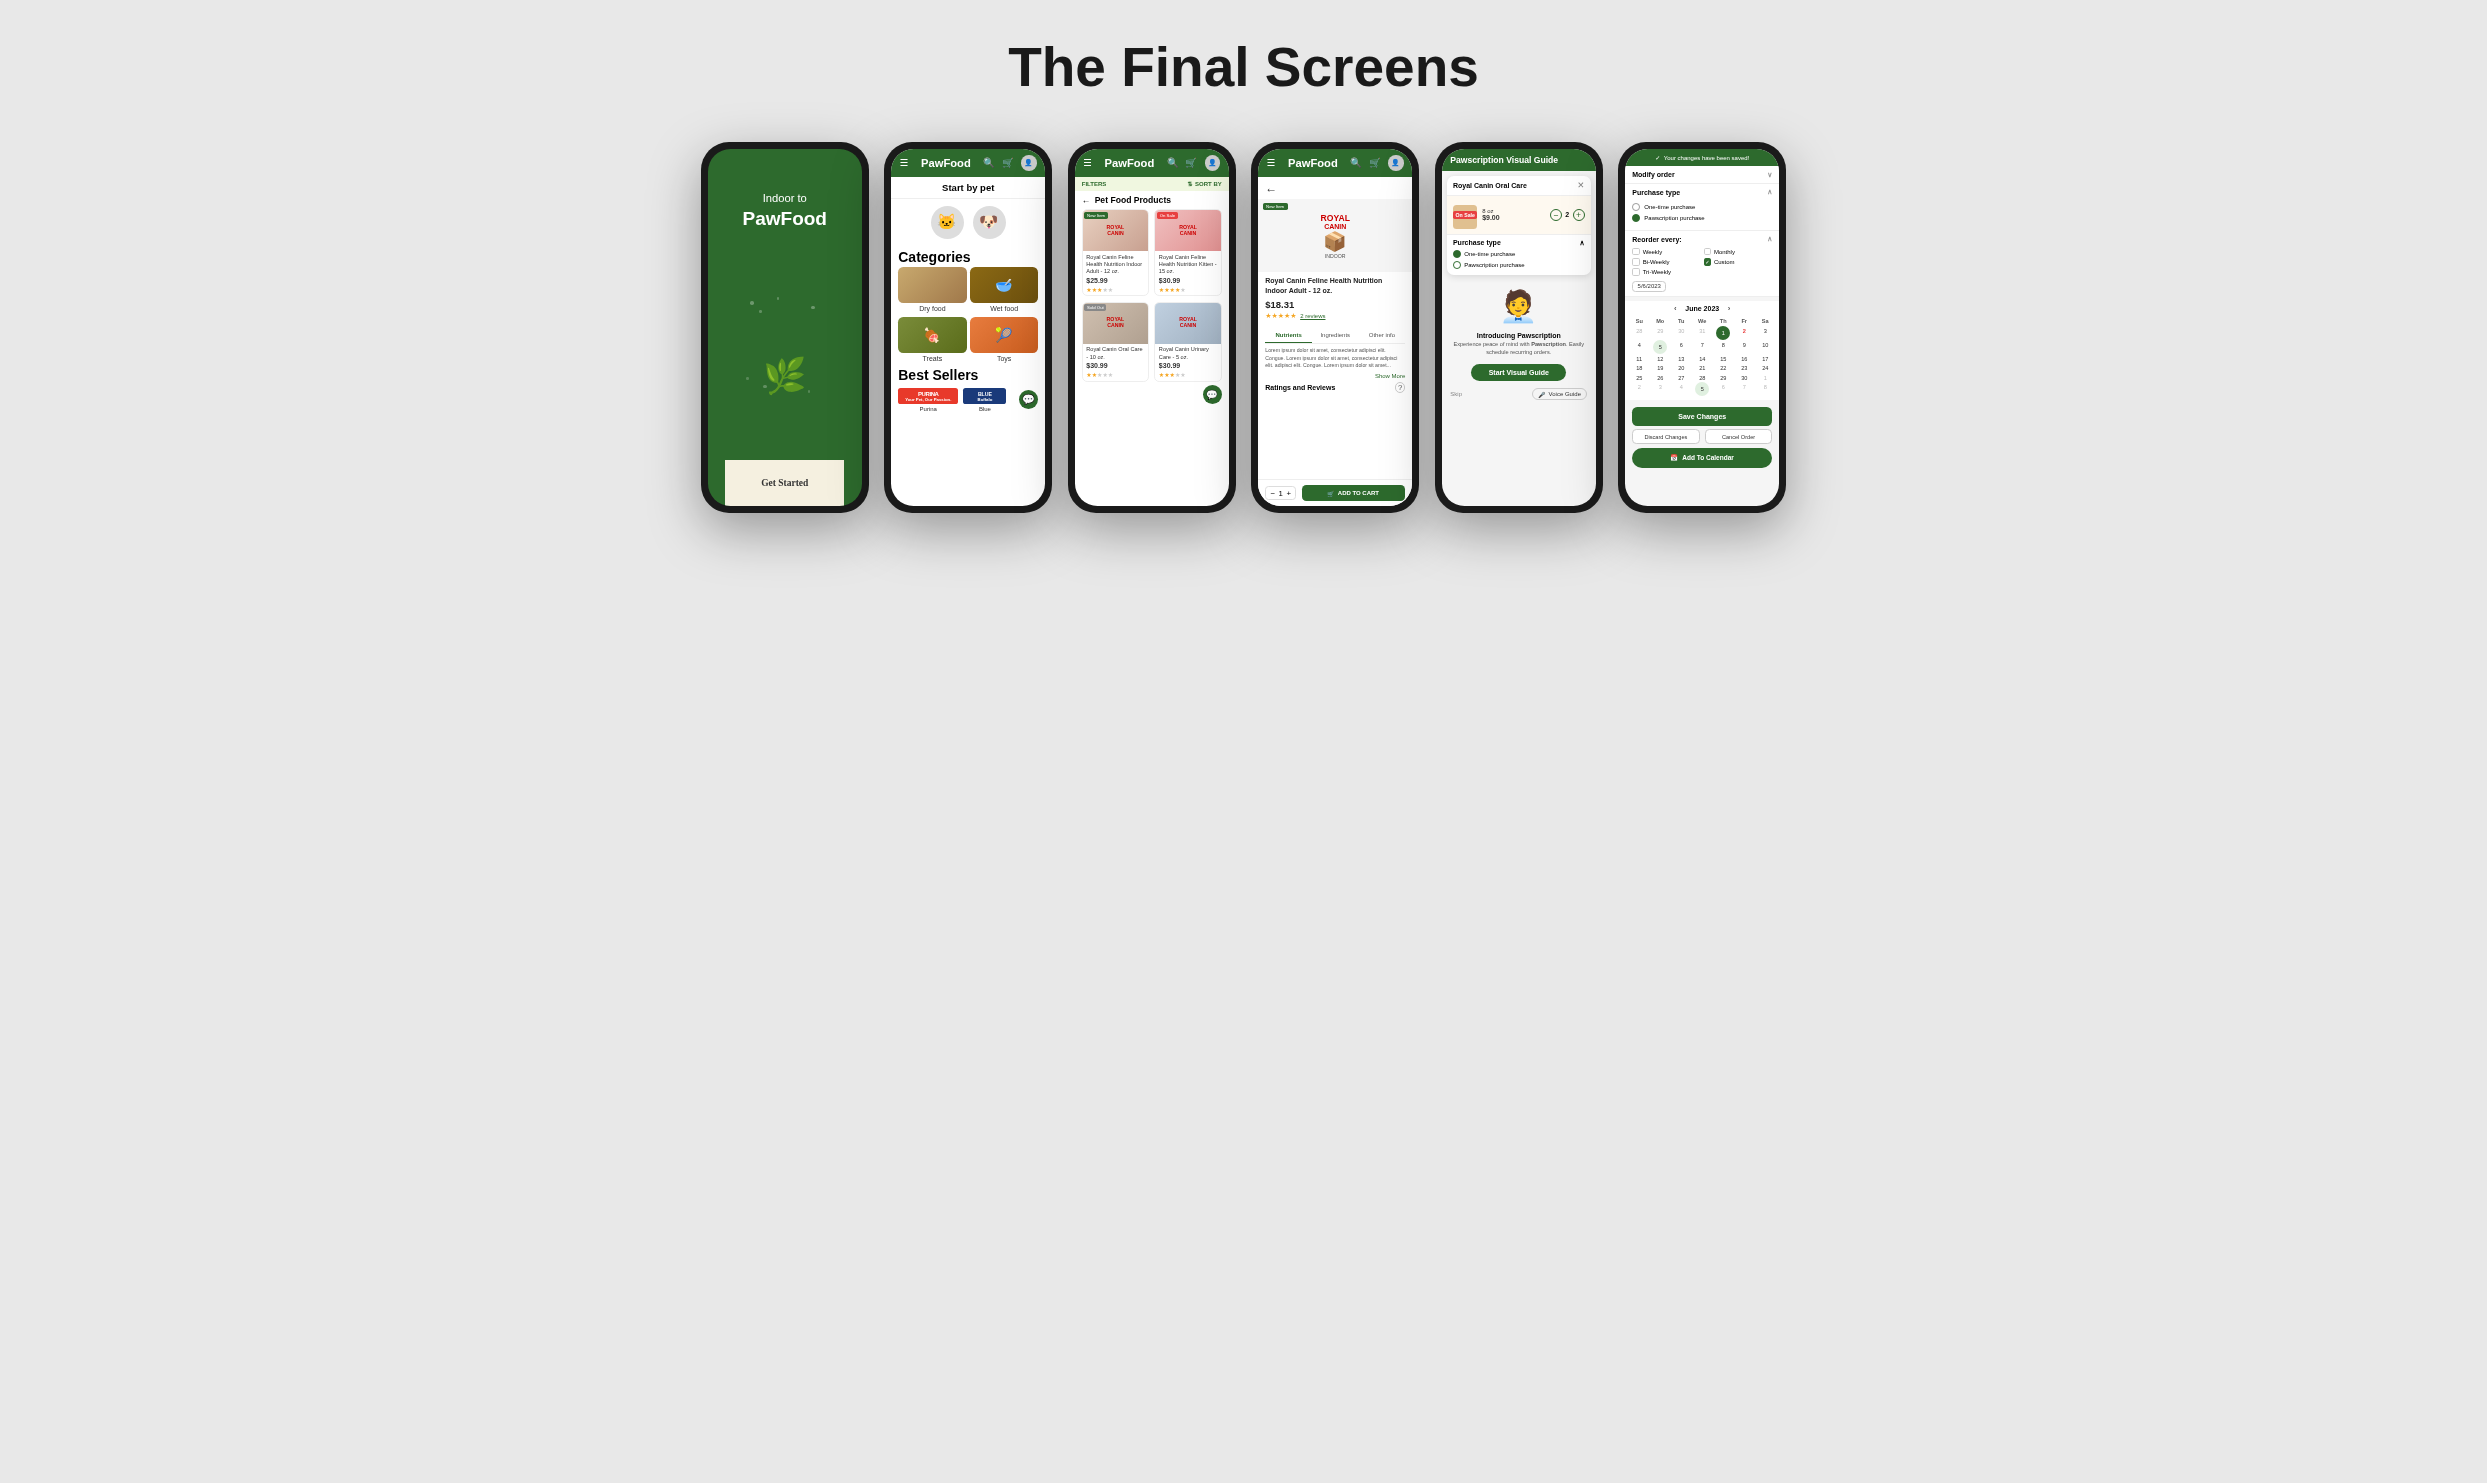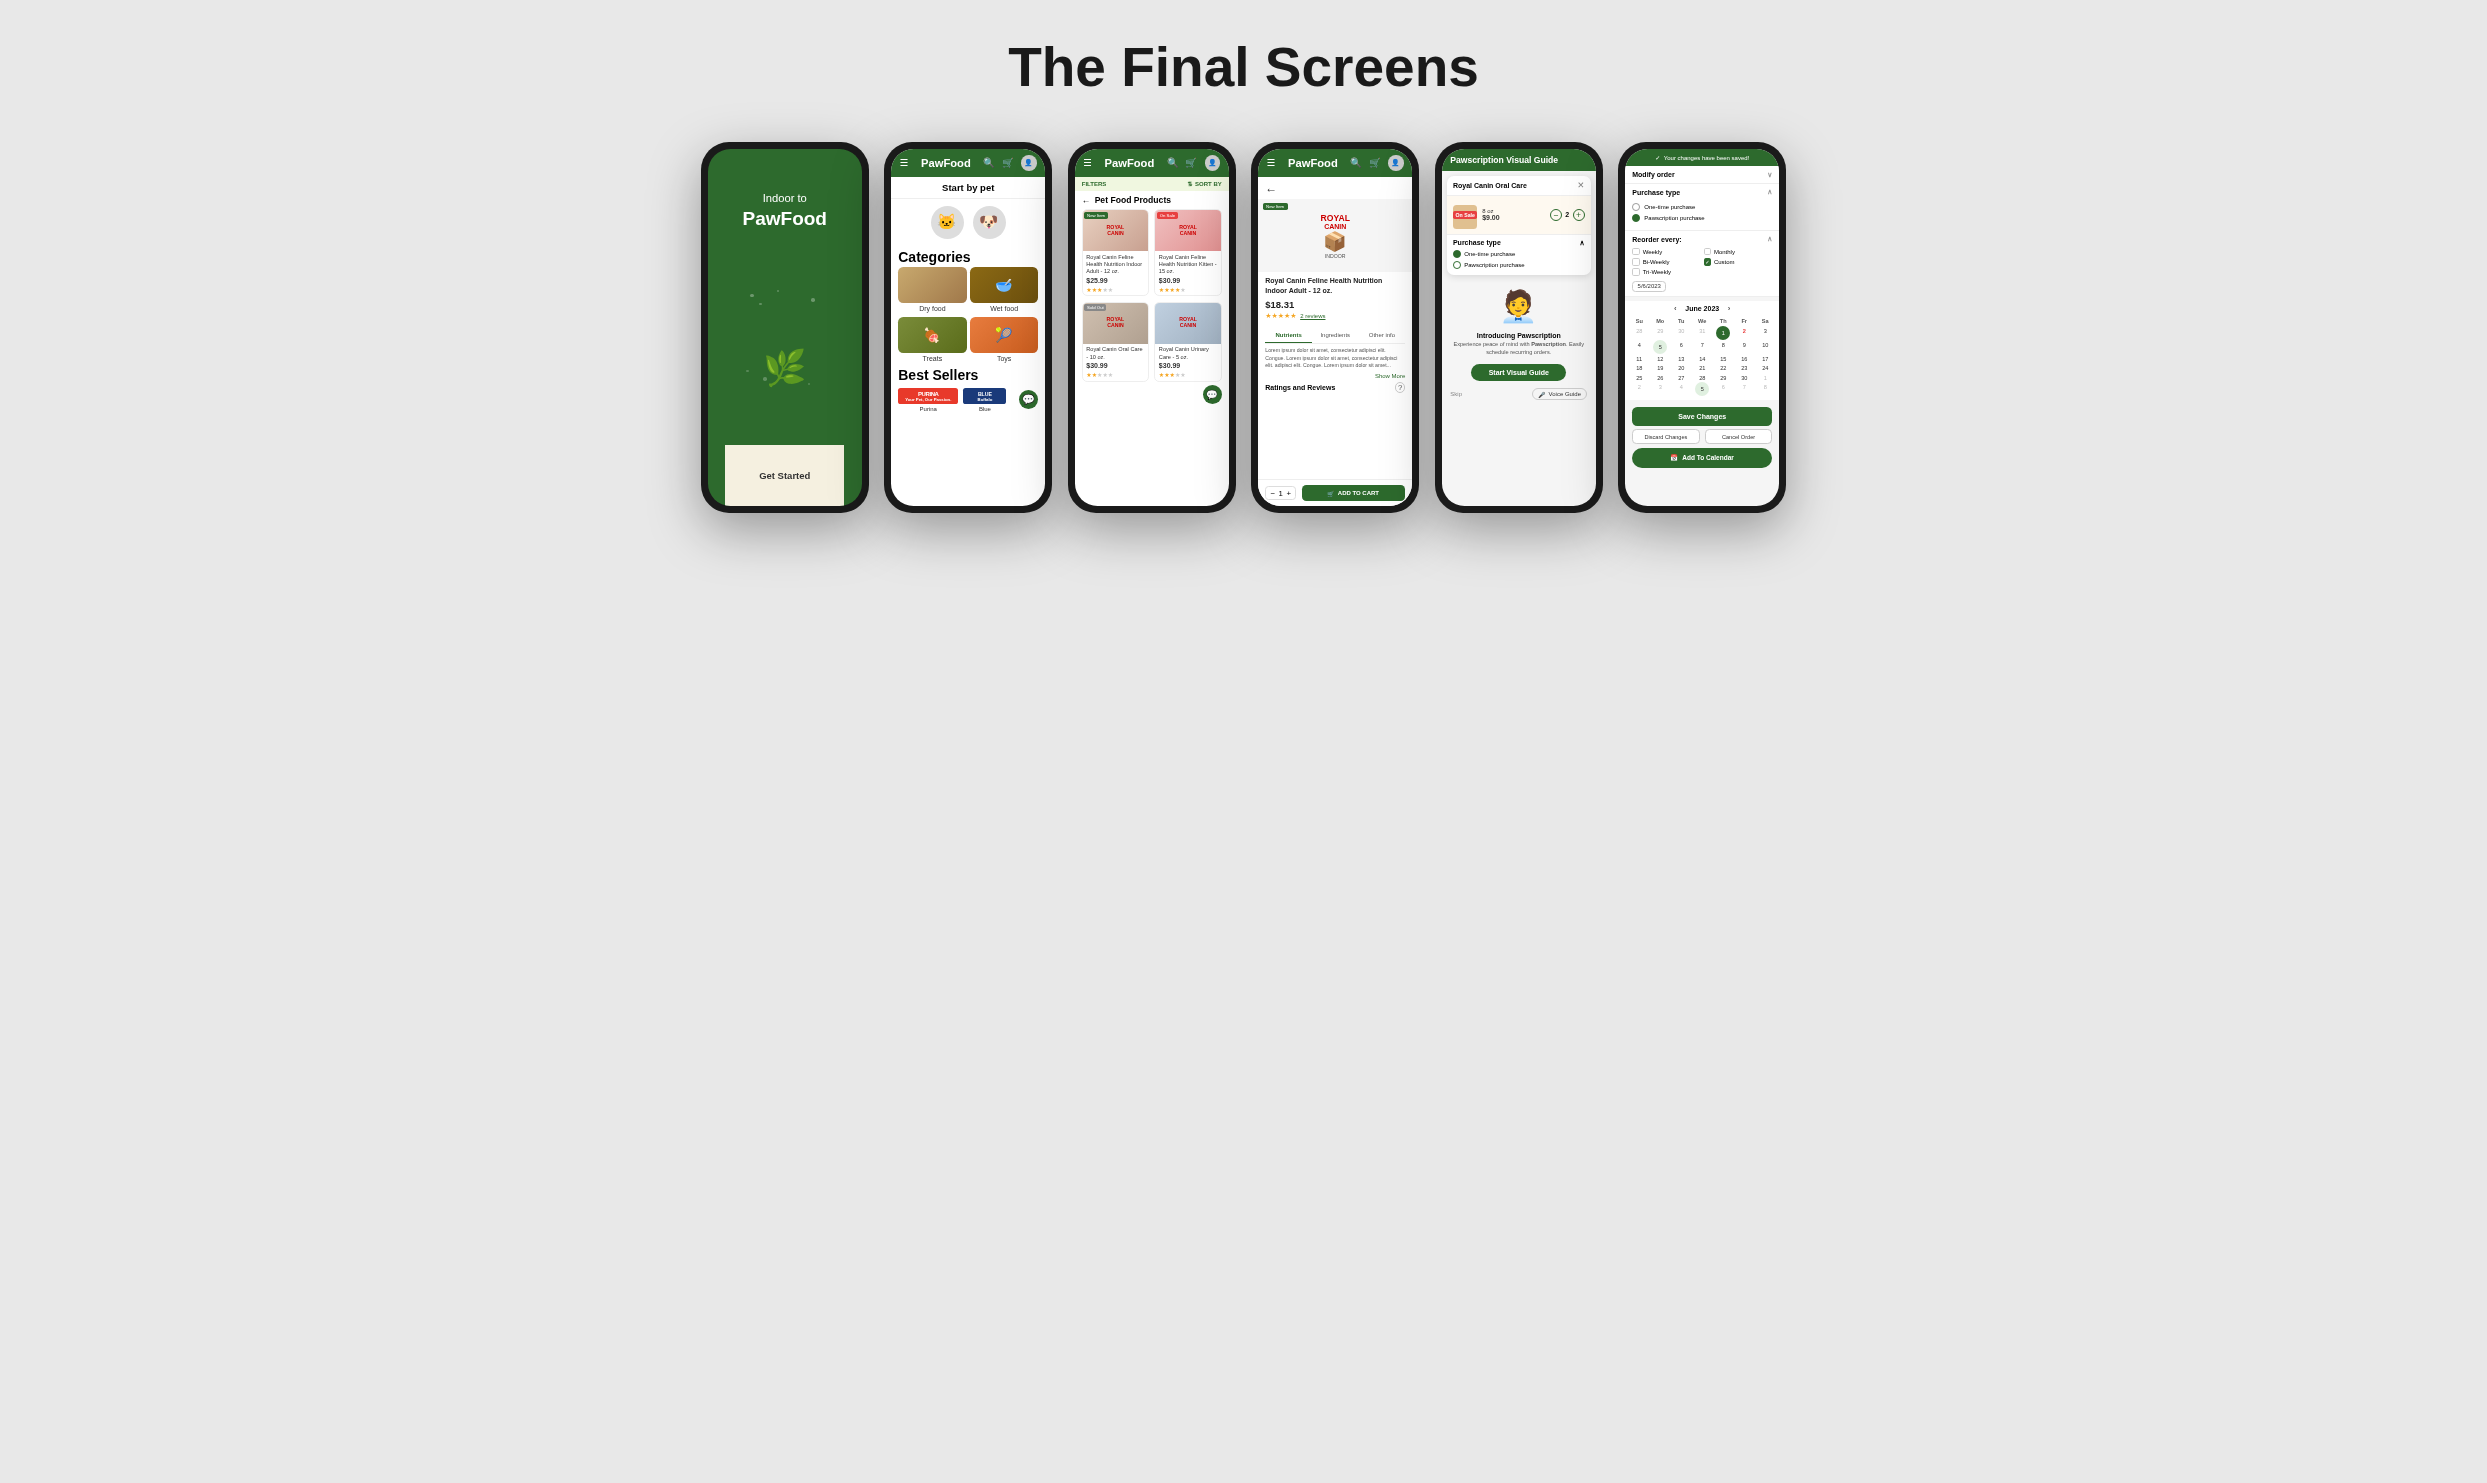--- a/index.html
+++ b/index.html
@@ -72,25 +72,26 @@
       display: flex;
       flex-direction: column;
       align-items: center;
       justify-content: center;
       flex: 1;
       gap: 5.2px;
     }
     .get-started-bar {
       background: #f5f0e0;
       width: 100%;
-      padding: 25px;
+      padding: 18px;
       text-align: center;
       font-size: 9.5px;
       font-weight: 600;
       color: #333;
+      font-family: Liberation Serif, serif;
     }
     
     .app-header {
       background: #2d6a2d;
       padding: 6px 8.6px;
       display: flex;
       align-items: center;
       justify-content: space-between;
     }
     .app-header-brand {

